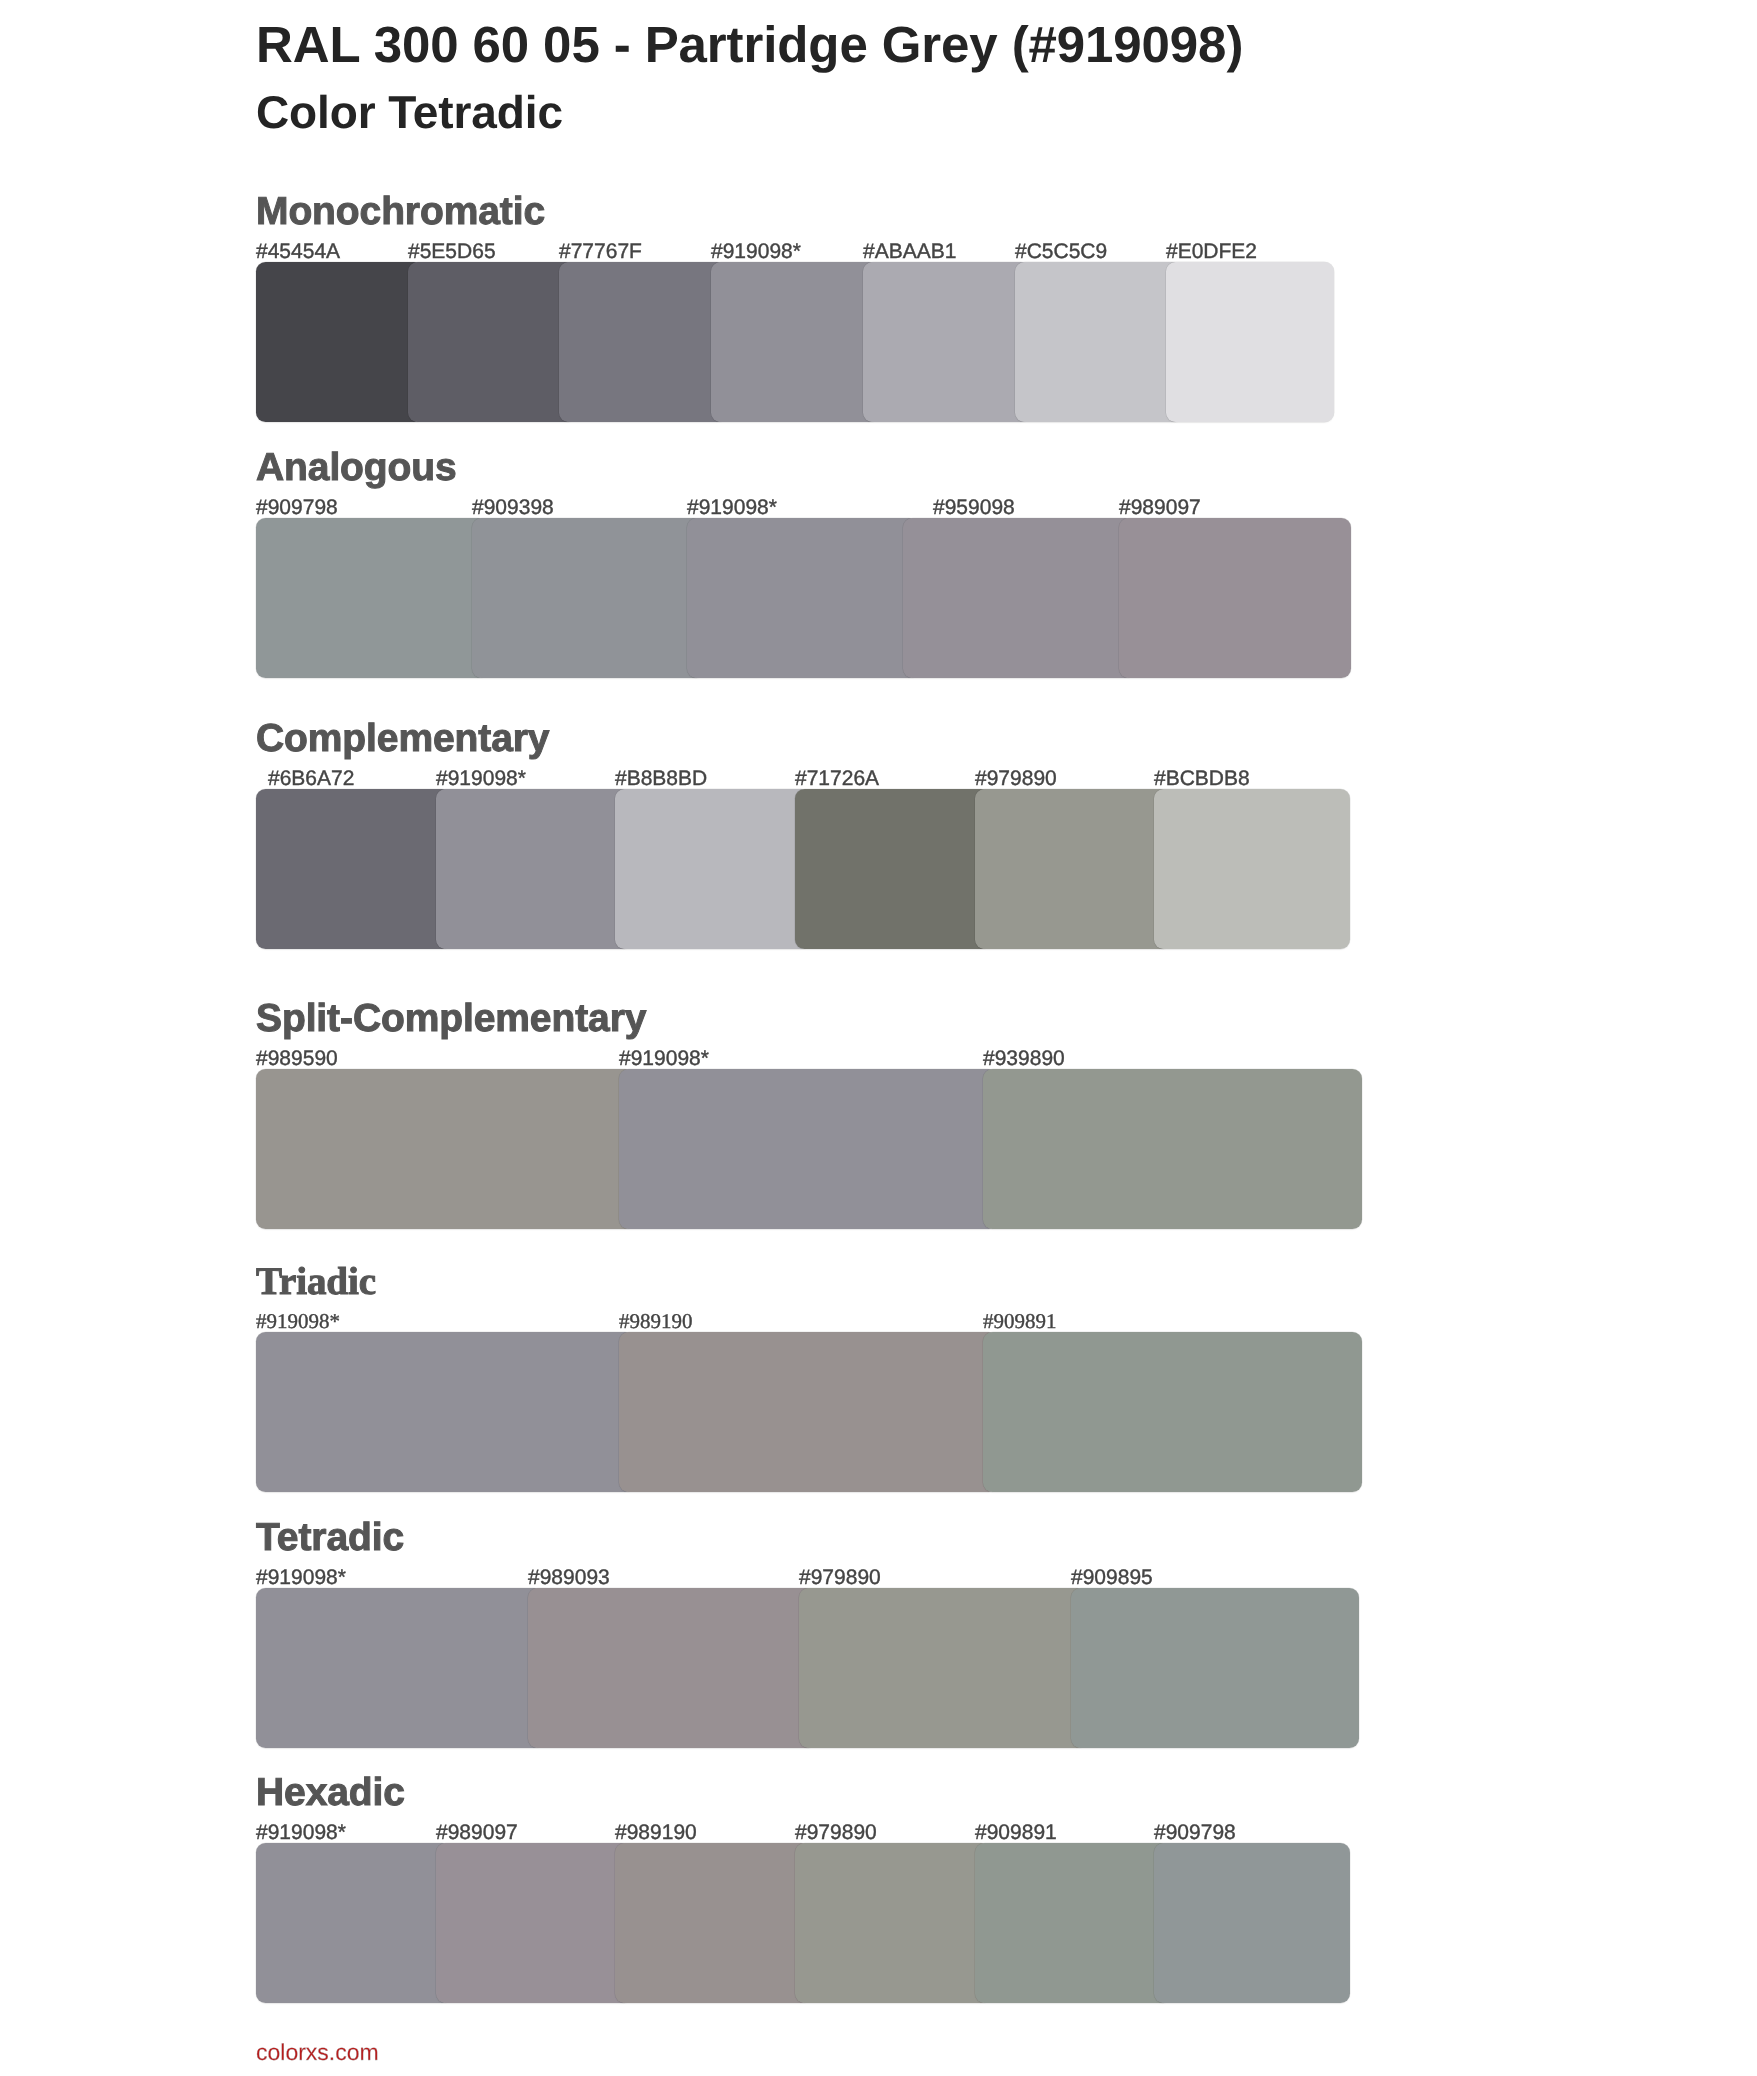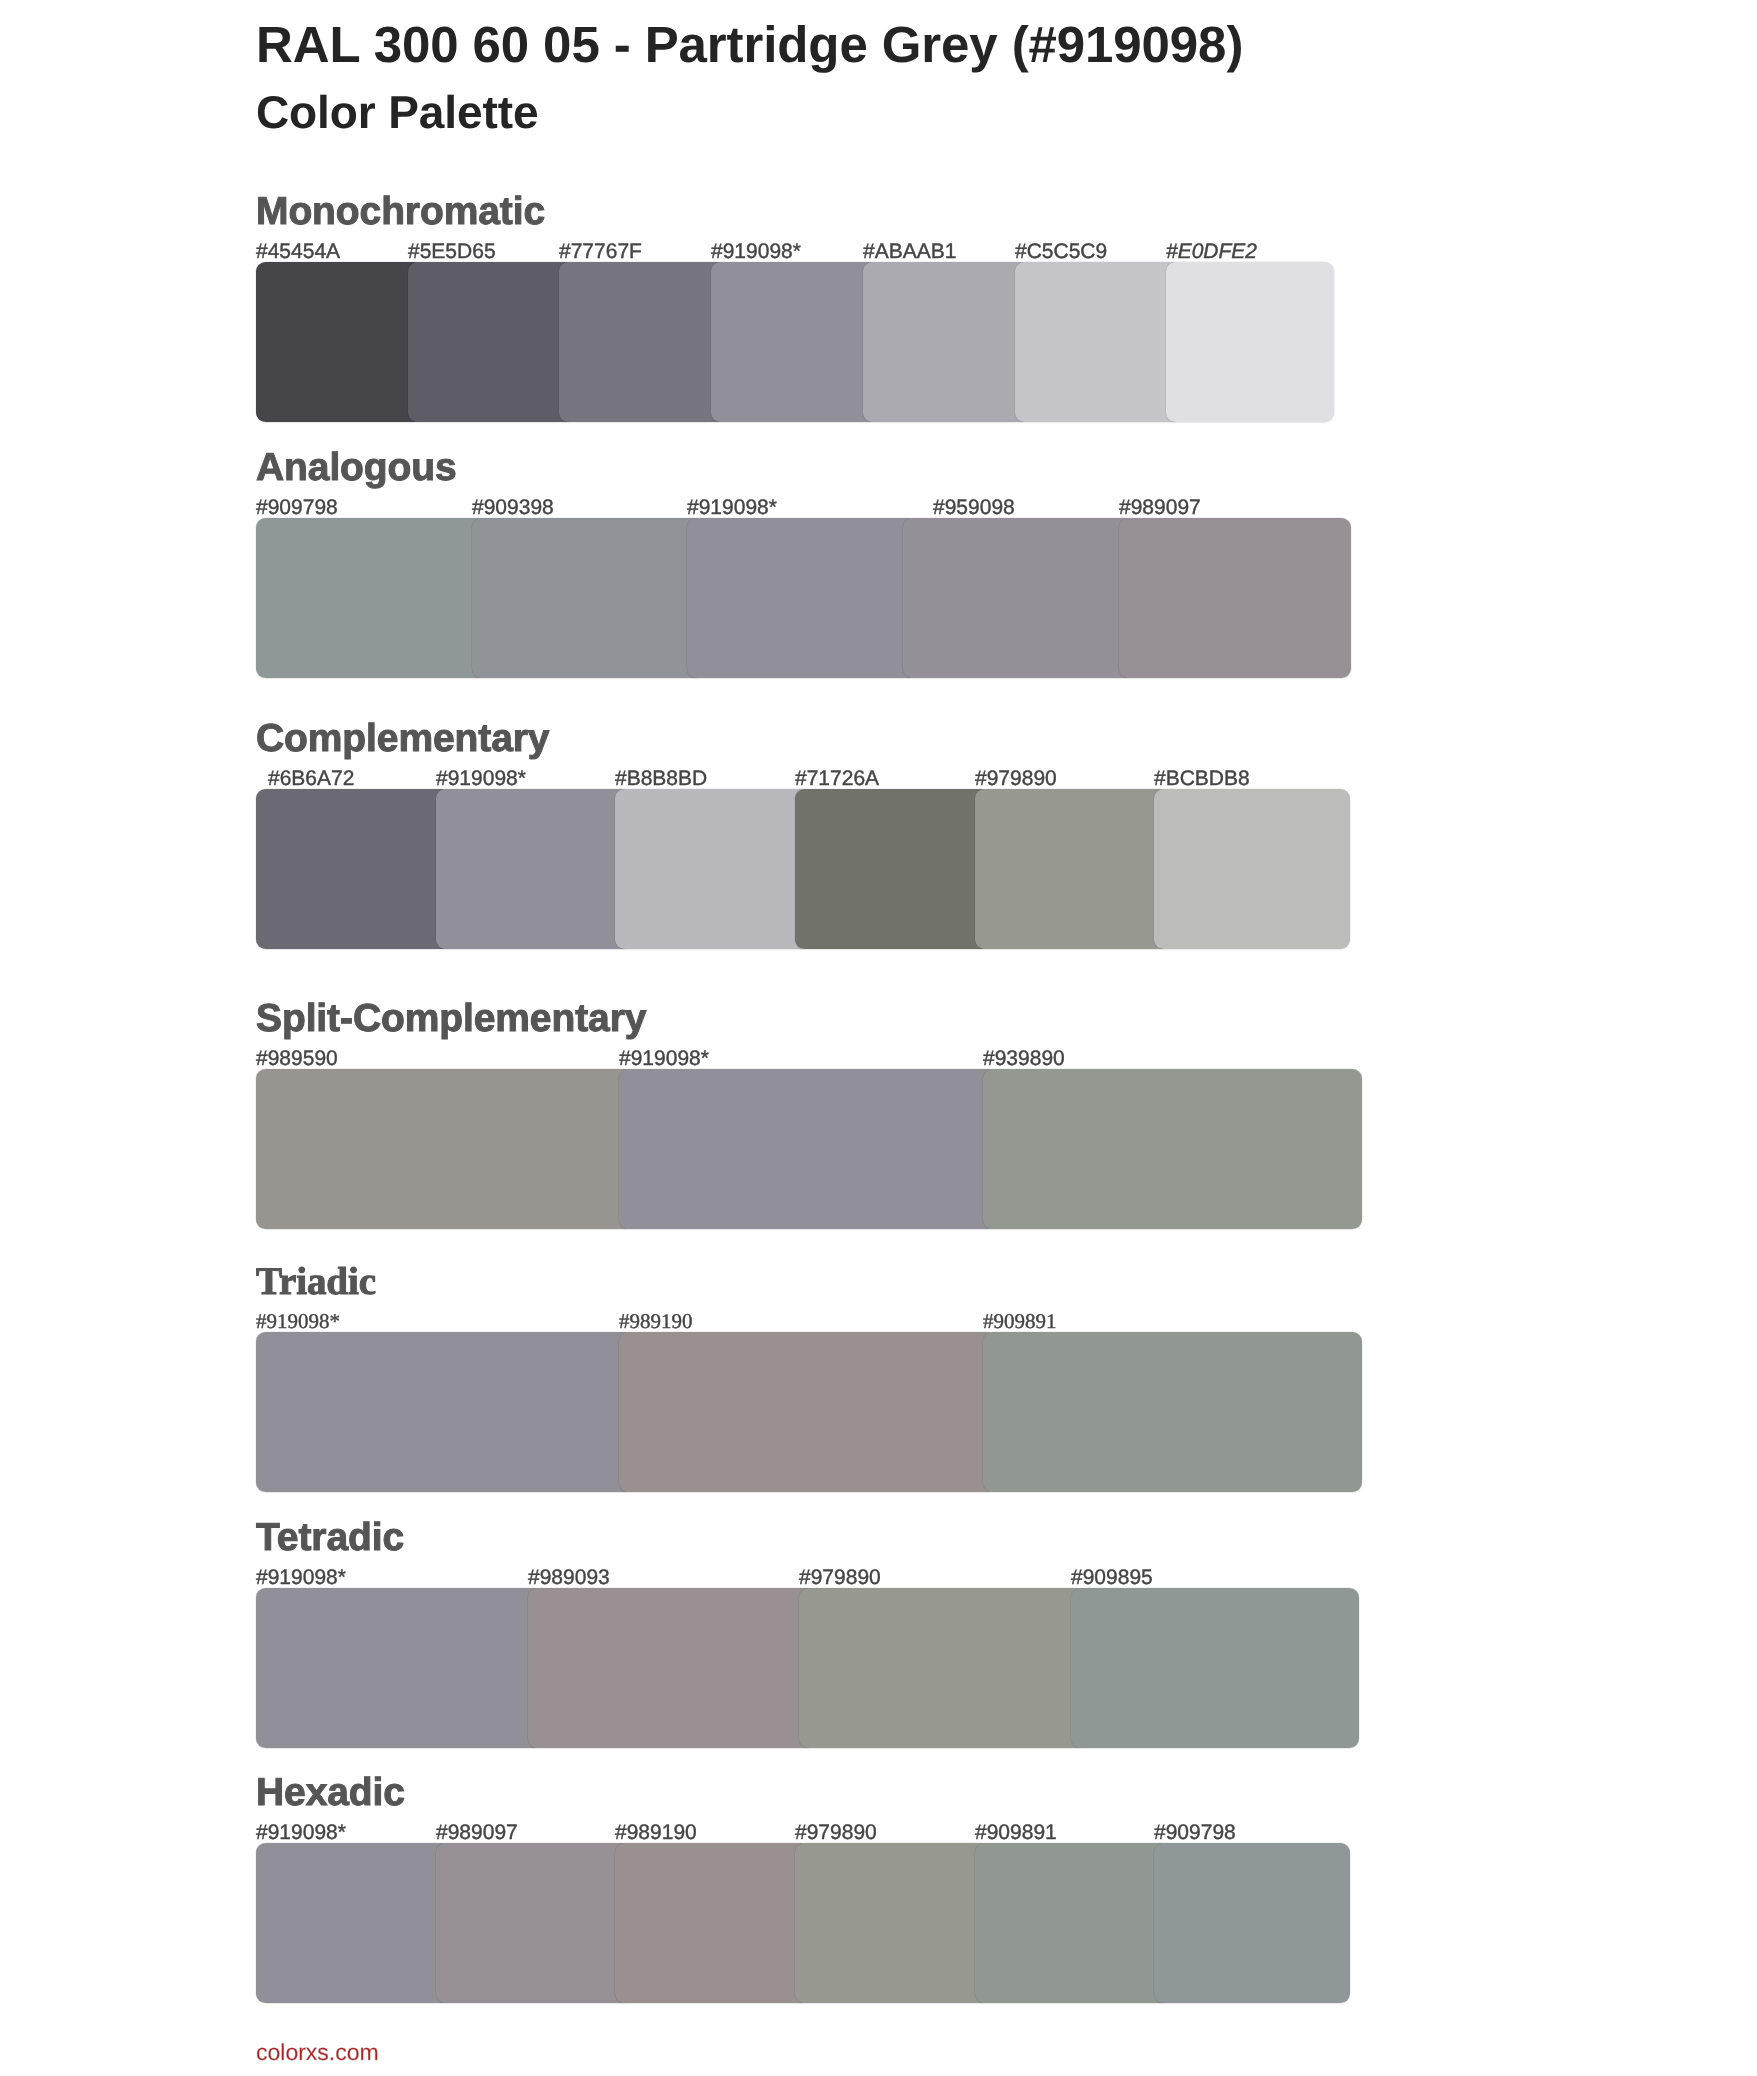--- a/index.html
+++ b/index.html
@@ -49,33 +49,33 @@
   -webkit-font-smoothing:antialiased; -moz-osx-font-smoothing:grayscale; }
 
 </style>
 </head>
 <body style="background: rgb(255, 255, 255);">
 
 <div class="page">
   <header class="header">
     <h1 class="title">
       <span class="title-l1">RAL 300 60 05 - Partridge Grey (#919098)</span>
-      <span class="title-l2">Color Palette</span>
+      <span class="title-l2">Color Tetradic</span>
     </h1>
   </header>
   <section class="palette" style="top: 262px;">
     <h2 class="palette-title">Monochromatic</h2>
     <div class="labels">
       <span class="label" style="left: 0px;">#45454A</span>
       <span class="label" style="left: 152px;">#5E5D65</span>
       <span class="label" style="left: 303px;">#77767F</span>
       <span class="label" style="left: 455px;">#919098*</span>
       <span class="label" style="left: 607px;">#ABAAB1</span>
       <span class="label" style="left: 759px;">#C5C5C9</span>
-      <span class="label" style="left: 910px; font-style: italic;">#E0DFE2</span>
+      <span class="label" style="left: 910px;">#E0DFE2</span>
     </div>
     <div class="swatches">
       <div class="swatch" title="#45454A" style="left: 0px; width: 168px; background: rgb(69, 69, 74); z-index: 1;"></div>
       <div class="swatch" title="#5E5D65" style="left: 152px; width: 168px; background: rgb(94, 93, 101); z-index: 2;"></div>
       <div class="swatch" title="#77767F" style="left: 303px; width: 168px; background: rgb(119, 118, 127); z-index: 3;"></div>
       <div class="swatch" title="#919098*" style="left: 455px; width: 168px; background: rgb(145, 144, 152); z-index: 4;"></div>
       <div class="swatch" title="#ABAAB1" style="left: 607px; width: 168px; background: rgb(171, 170, 177); z-index: 5;"></div>
       <div class="swatch" title="#C5C5C9" style="left: 759px; width: 168px; background: rgb(197, 197, 201); z-index: 6;"></div>
       <div class="swatch" title="#E0DFE2" style="left: 910px; width: 168px; background: rgb(224, 223, 226); z-index: 7;"></div>
     </div>

